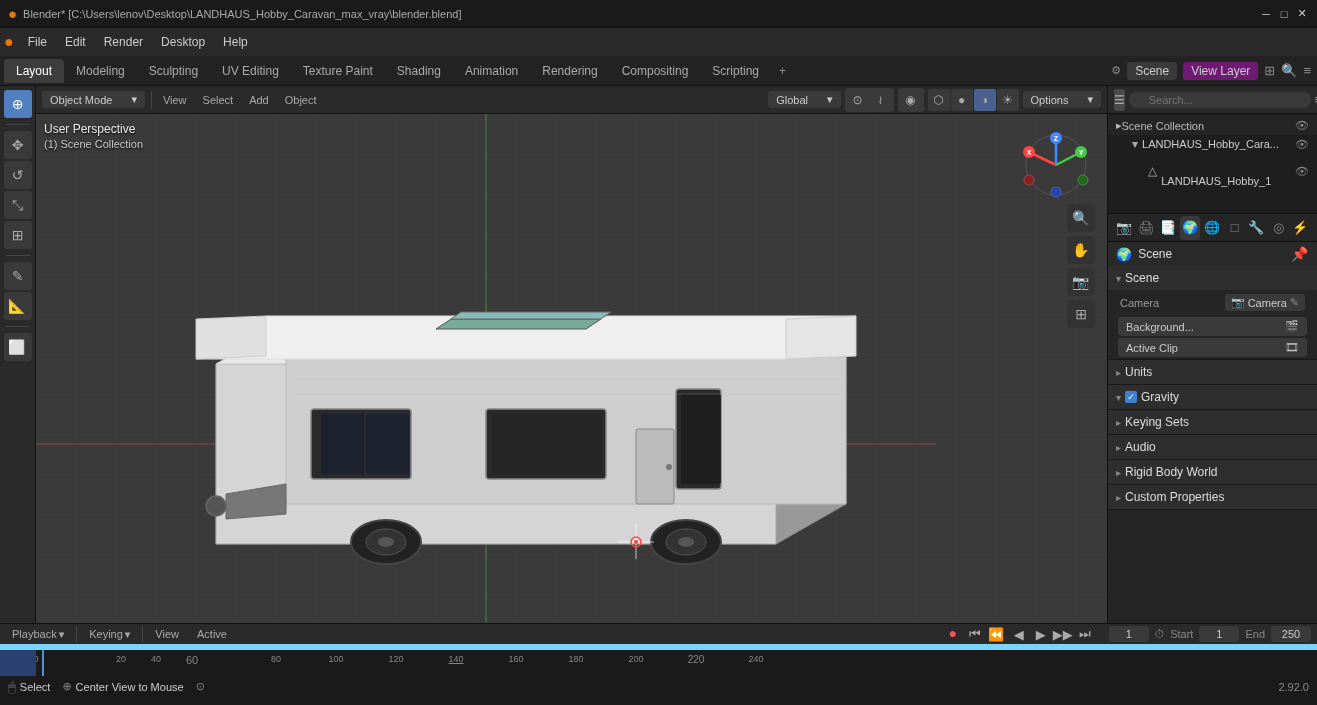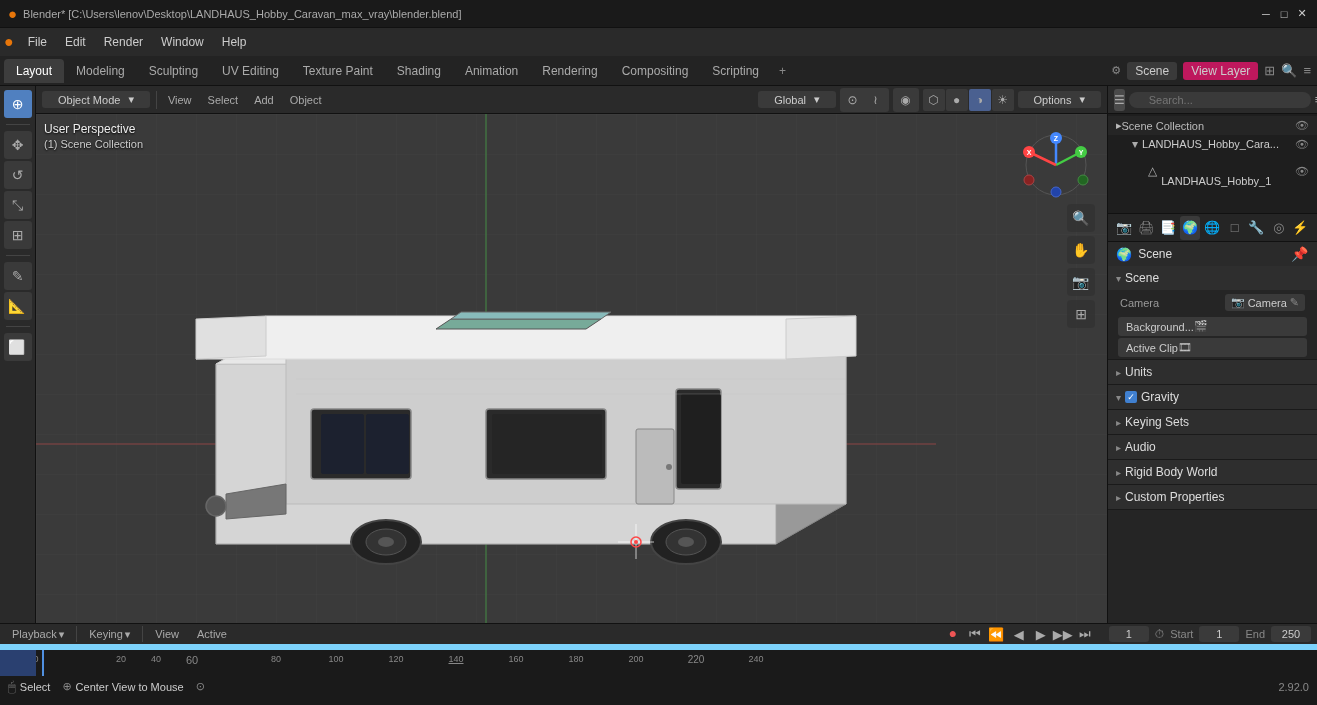--- a/index.html
+++ b/index.html
@@ -97,21 +97,21 @@
     .ws-scene-name {
       font-size: 12px;
       color: #ccc;
       background: #3a3a3a;
       padding: 2px 8px;
       border-radius: 3px;
     }
     .ws-view-layer {
       font-size: 12px;
       color: #ccc;
-      background: #be185d;
+      background: #701a75;
       padding: 2px 8px;
       border-radius: 3px;
     }
 
     
     #main {
       display: flex;
       height: calc(705px - 28px - 28px - 30px - 52px - 28px);
       
     }
@@ -157,27 +157,27 @@
       display: flex;
       align-items: center;
       padding: 0 6px;
       gap: 6px;
       border-bottom: 1px solid #111;
     }
     .vp-mode-btn {
       background: #3a3a3a;
       border: none;
       color: #ccc;
-      padding: 2px 16px;
-      border-radius: 3px;
-      font-size: 11px;
-      cursor: pointer;
-      display: flex;
-      align-items: center;
-      gap: 8px;
+      padding: 2px 8px;
+      border-radius: 3px;
+      font-size: 11px;
+      cursor: pointer;
+      display: flex;
+      align-items: center;
+      gap: 19px;
     }
     .vp-header-sep { width: 1px; height: 18px; background: #444; }
     .vp-btn {
       background: transparent;
       border: none;
       color: #aaa;
       padding: 2px 5px;
       font-size: 11px;
       cursor: pointer;
       border-radius: 3px;
@@ -367,20 +367,21 @@
     }
     .prop-value-full {
       background: #3a3a3a;
       padding: 3px 8px;
       border-radius: 3px;
       font-size: 11px;
       color: #ccc;
       margin: 2px 10px;
       display: flex;
       align-items: center;
+      justify-content: space-between;
     }
     .checkbox { width: 12px; height: 12px; background: #4080d0; border-radius: 2px; display: flex; align-items: center; justify-content: center; font-size: 9px; color: #fff; }
 
     
     #timeline {
       height: 52px;
       background: #1e1e1e;
       border-top: 1px solid #111;
     }
     #timeline-header {
@@ -541,21 +542,21 @@
     <span class="win-btn">□</span>
     <span class="win-btn">✕</span>
   </div>
 </div>
 
 <div id="menubar">
   <span class="blender-logo" style="font-size:16px;margin-right:4px;">●</span>
   <span class="menu-item">File</span>
   <span class="menu-item">Edit</span>
   <span class="menu-item">Render</span>
-  <span class="menu-item">Window</span>
+  <span class="menu-item">Desktop</span>
   <span class="menu-item">Help</span>
 </div>
 
 <div id="workspace-tabs">
   <span class="ws-tab active">Layout</span>
   <span class="ws-tab">Modeling</span>
   <span class="ws-tab">Sculpting</span>
   <span class="ws-tab">UV Editing</span>
   <span class="ws-tab">Texture Paint</span>
   <span class="ws-tab">Shading</span>

